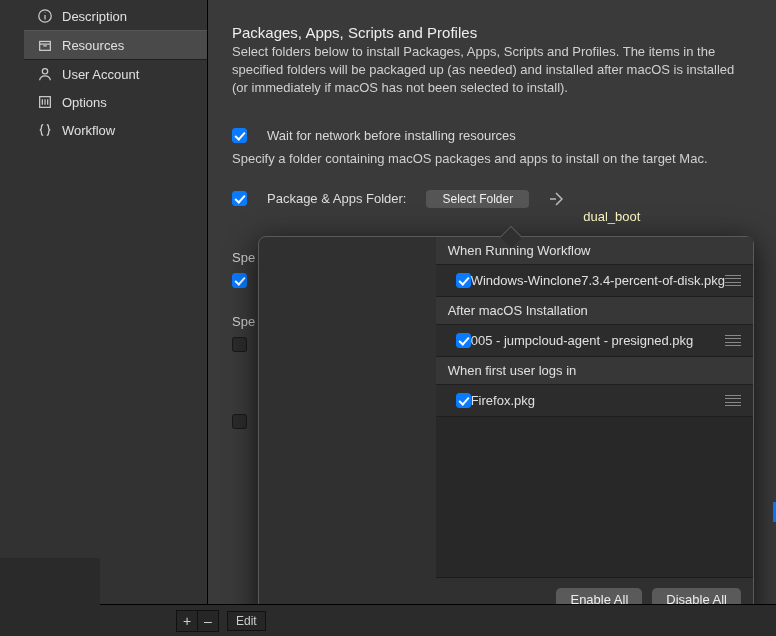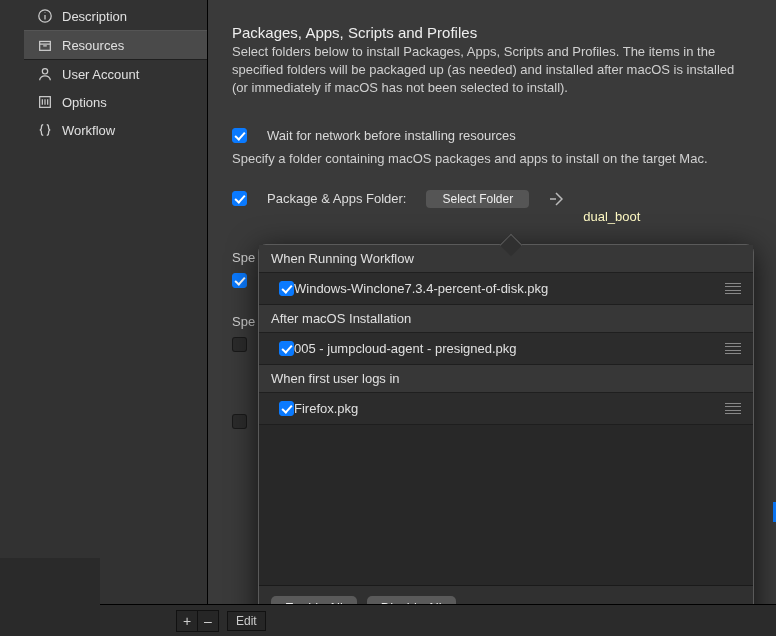--- a/index.html
+++ b/index.html
@@ -99,29 +99,30 @@
 .reveal-icon { display:inline-flex; width:14px; height:14px; }
 .reveal-icon svg { width:14px; height:14px; stroke:#ccc; fill:#ccc; }
 .folder-value { color:#fef9c3;margin-top:35px; }
 
 .spec-text { color: #d0d0d0; margin-top: 26px; margin-bottom: 8px; }
 
 
 .popover {
   position: absolute;
   left: 258px;
-  top: 244px;
+  top: 236px;
   width: 496px;
   height: 386px;
   background: #303030;
   border: 1px solid #5a5a5a;
   border-radius: 8px;
   box-shadow: 0 6px 30px rgba(0,0,0,0.7);
   display: flex;
   flex-direction: column;
+  align-items: flex-end;
 }
 .popover-arrow {
   position: absolute;
   top: -8px;
   left: 244px;
   width: 16px; height: 16px;
   background: #303030;
   border-left: 1px solid #5a5a5a;
   border-top: 1px solid #5a5a5a;
   transform: rotate(45deg);

